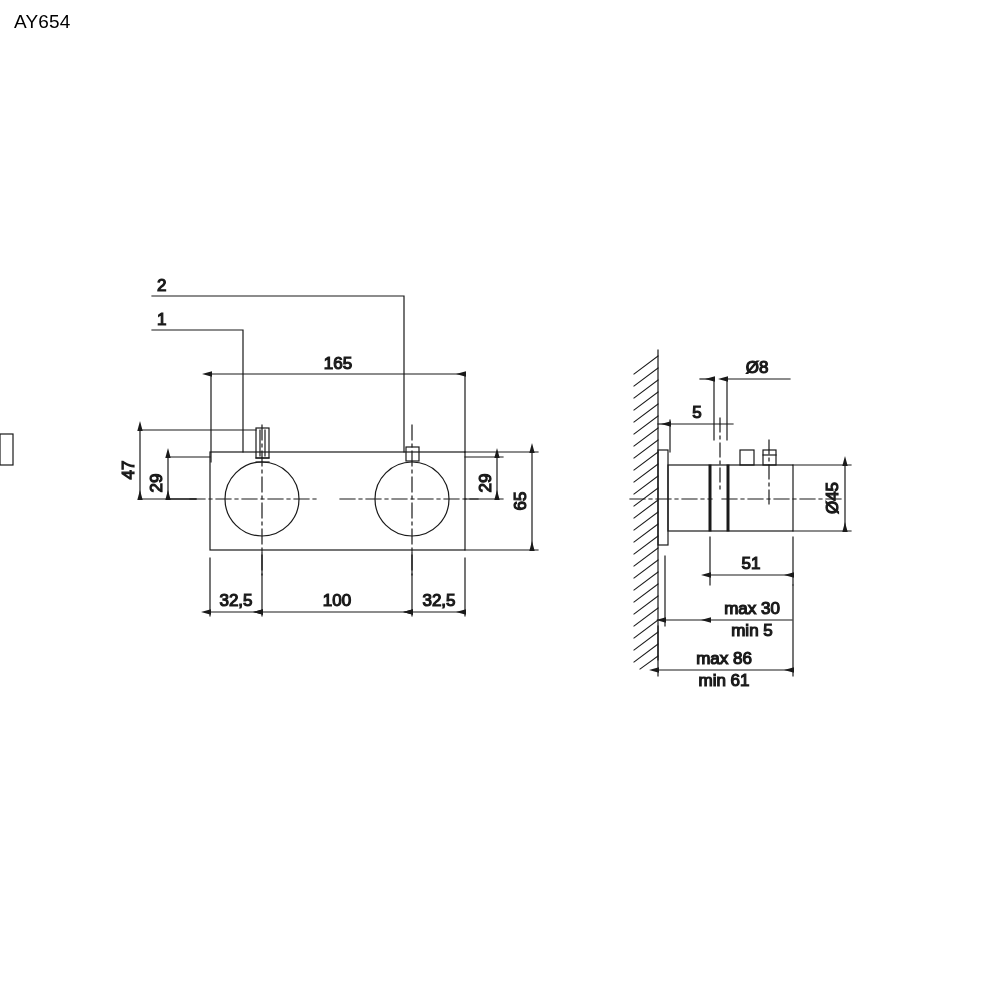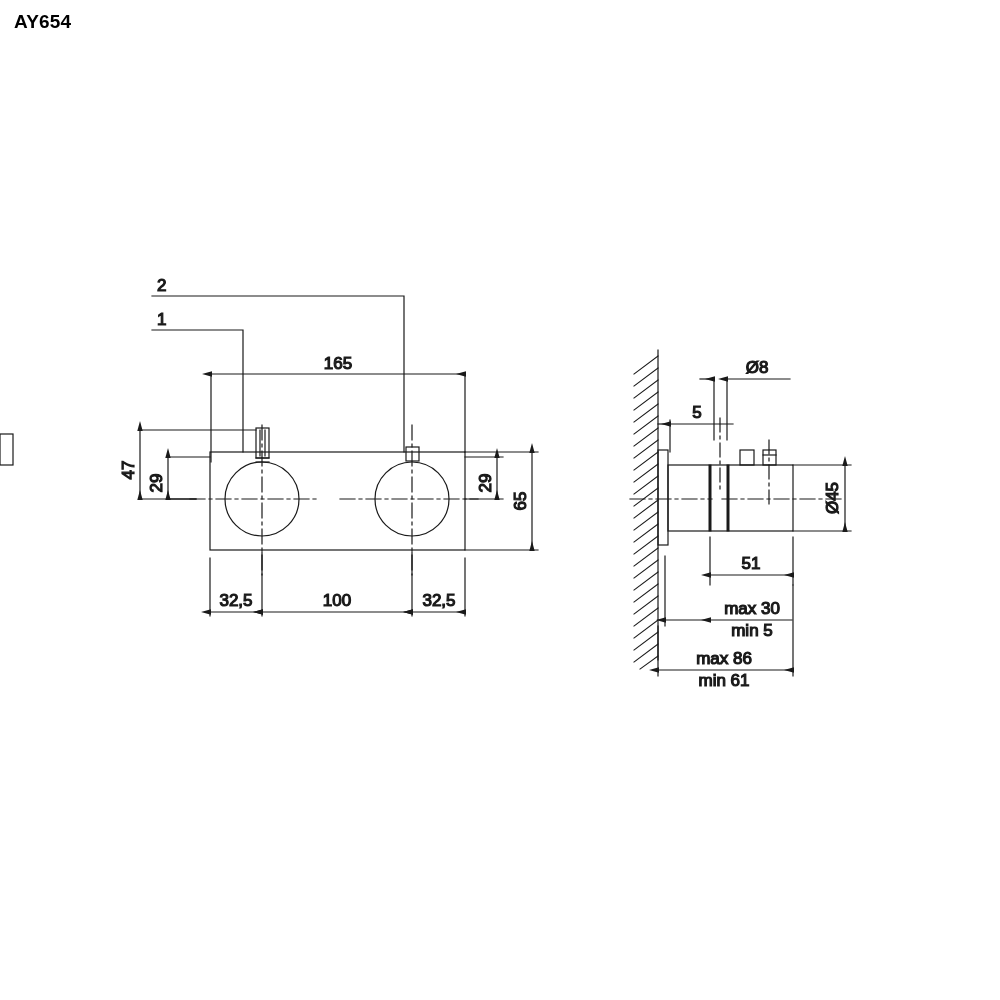--- a/index.html
+++ b/index.html
@@ -13,21 +13,21 @@
     font-family: "Liberation Sans", sans-serif;
     color: #1a1a1a;
     overflow: hidden;
     position: relative;
   }
   #page-title {
     position: absolute;
     left: 14px;
     top: 11px;
     font-size: 19px;
-    font-weight: bold;
+    font-weight: normal;
     letter-spacing: 0.2px;
     color: #000000;
   }
   #drawing-canvas {
     position: absolute;
     left: 0;
     top: 0;
   }
   svg text {
     font-family: "Liberation Sans", sans-serif;

